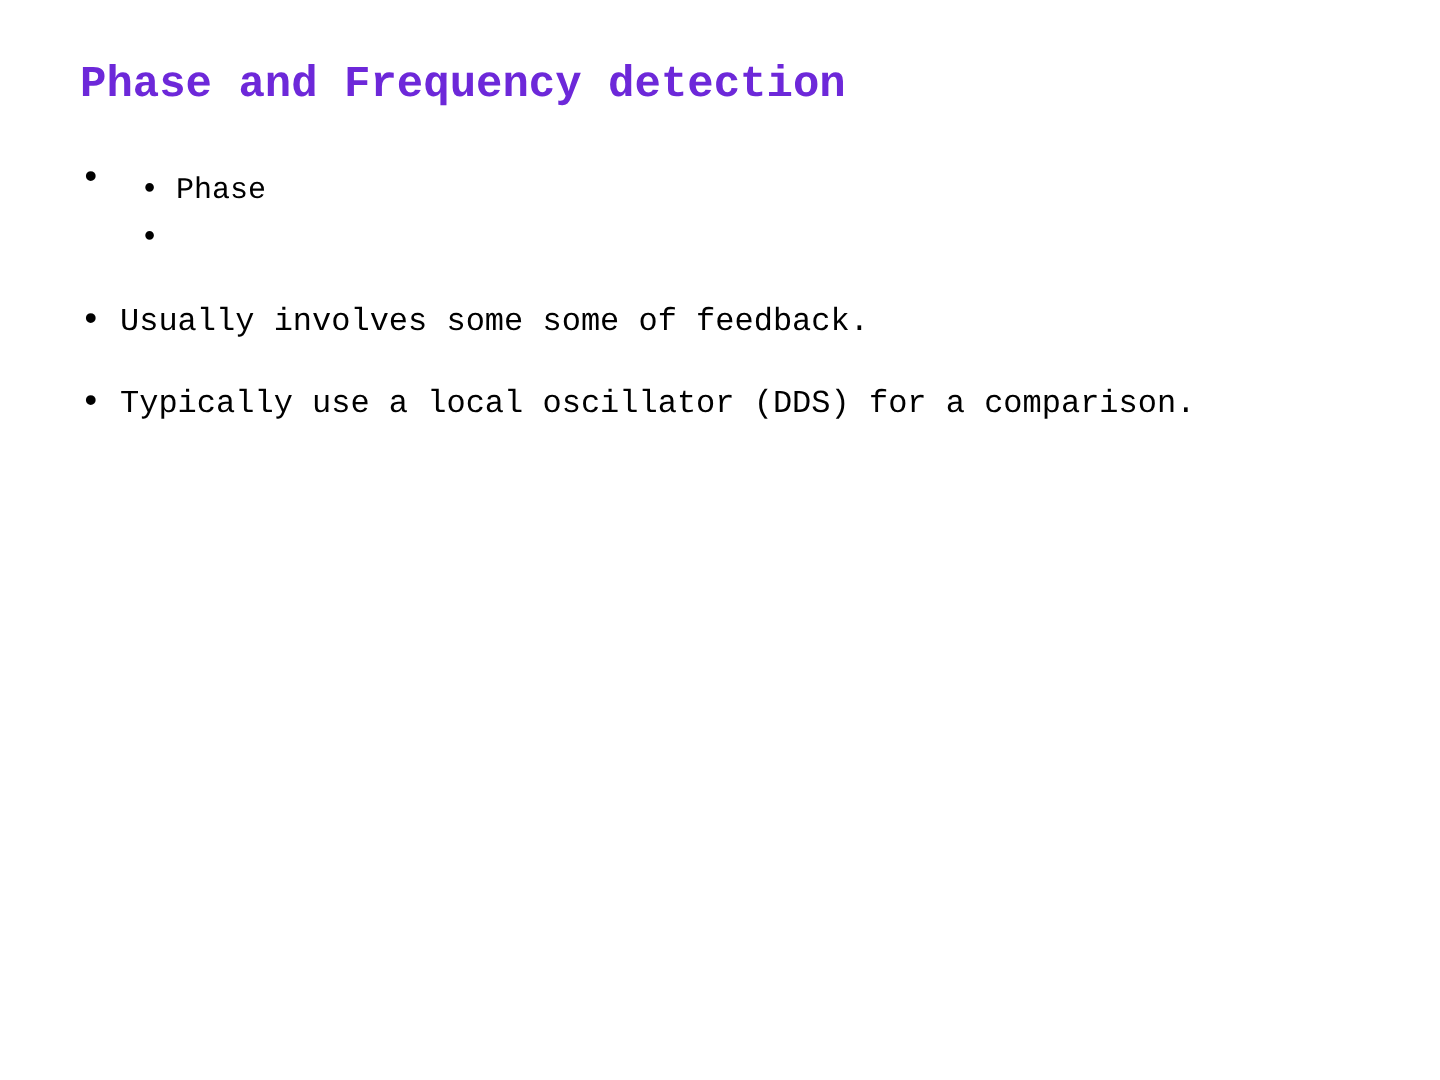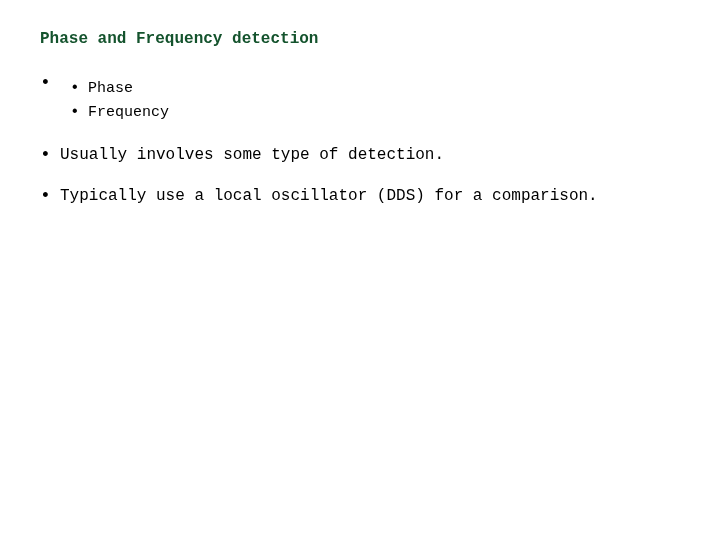--- a/index.html
+++ b/index.html
@@ -17,23 +17,23 @@
     }
 
     .slide-container {
       width: 720px;
       height: 540px;
       background: #ffffff;
       padding: 30px 40px;
     }
 
     .slide-title {
-      font-size: 16px;
+      font-size: 22px;
       font-weight: bold;
-      color: #14532d;
+      color: #6d28d9;
       margin-bottom: 24px;
       font-family: 'Courier New', Courier, monospace;
     }
 
     .bullet-list {
       list-style: none;
       padding: 0;
     }
 
     .bullet-list > li {
@@ -91,30 +91,29 @@
     <li>
       <span class="bullet-dot">•</span>
       <div class="bullet-text">
         <ul class="sub-bullet-list">
           <li>
             <span class="sub-bullet-dot">•</span>
             <span>Phase</span>
           </li>
           <li>
             <span class="sub-bullet-dot">•</span>
-            <span>Frequency</span>
           </li>
         </ul>
       </div>
     </li>
 
     <li>
       <span class="bullet-dot">•</span>
       <div class="bullet-text">
-        <span>Usually involves some type of detection.</span>
+        <span>Usually involves some some of feedback.</span>
       </div>
     </li>
 
     <li>
       <span class="bullet-dot">•</span>
       <div class="bullet-text">
         <span>Typically use a local oscillator (DDS) for a comparison.</span>
       </div>
     </li>
 

